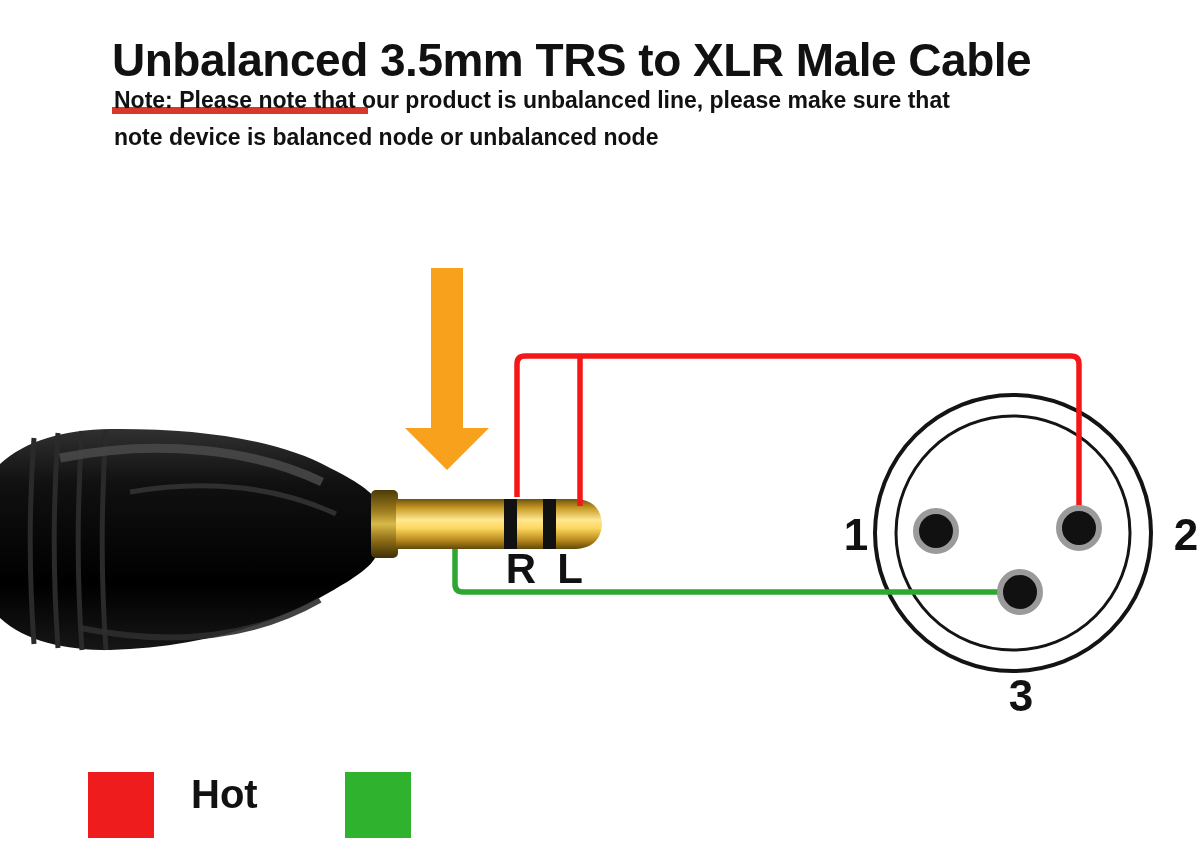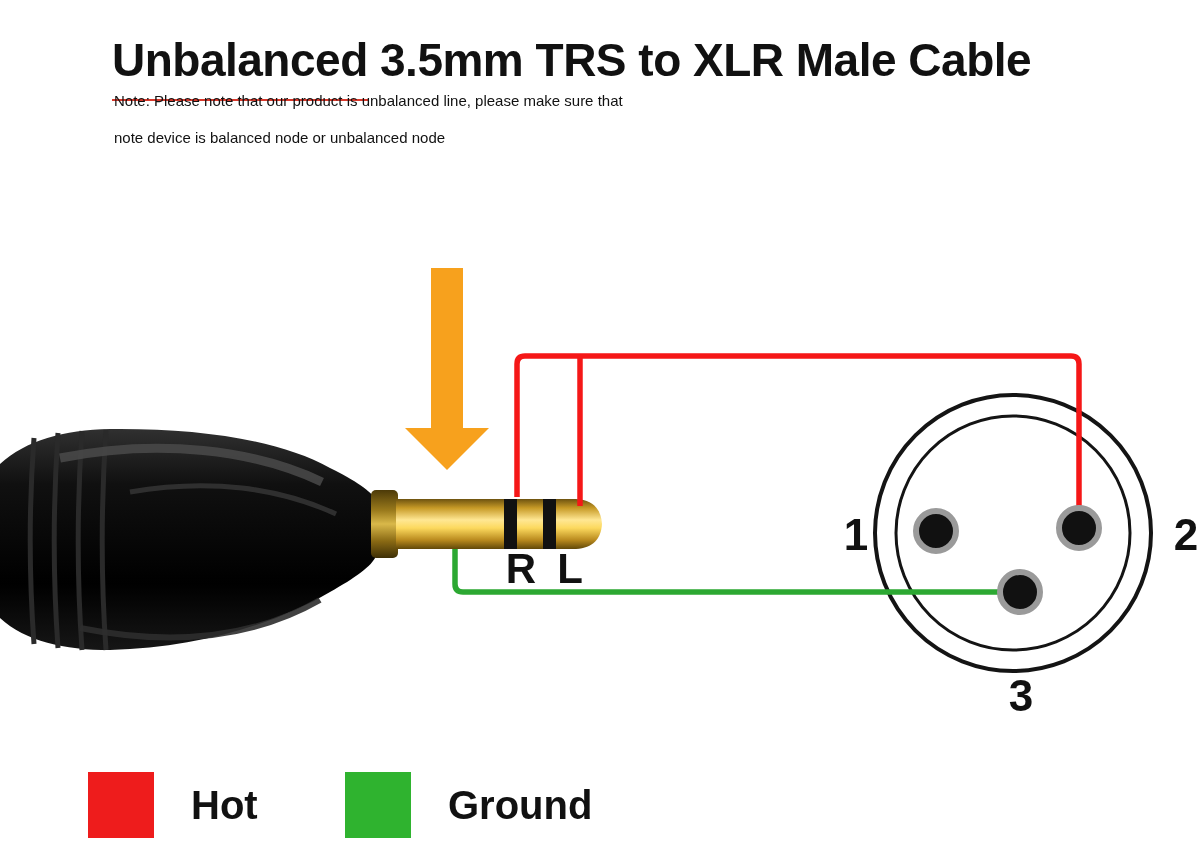--- a/index.html
+++ b/index.html
@@ -11,29 +11,29 @@
     overflow:hidden;
   }
   .diagram-svg{position:absolute;left:0;top:0;width:1200px;height:859px;}
   .title{
     position:absolute;left:112px;top:0;
     font-size:46px;font-weight:700;color:#111;
     letter-spacing:-0.5px;white-space:nowrap;line-height:58px;
   }
   .title-highlight{
     display:inline-block;
-    border-bottom:2px solid #be185d;
-    padding-bottom:10px;
+    border-bottom:7px solid #be185d;
+    padding-bottom:18px;
   }
   .note{
     position:absolute;left:114px;top:82px;
-    font-size:15px;font-weight:400;color:#111;
+    font-size:23px;font-weight:700;color:#111;
     line-height:37px;
   }
-  .legend-item{position:absolute;top:772px;display:flex;align-items:center;}
+  .legend-item{position:absolute;top:772px;display:flex;}
   .legend-hot{left:88px;}
   .legend-ground{left:345px;}
   .legend-swatch{width:66px;height:66px;background:#ccc;}
   .legend-label{margin-left:37px;font-size:40px;font-weight:700;color:#111;}
   .svg-label{font-family:"Liberation Sans",sans-serif;font-weight:700;fill:#111;}
 </style>
 </head>
 <body>
 
 <div class="page">
@@ -122,16 +122,15 @@
     <div>Note: Please note that our product is unbalanced line, please make sure that</div>
     <div>note device is balanced node or unbalanced node</div>
   </div>
 
   <div class="legend-item legend-hot">
     <div class="legend-swatch" style="background: rgb(238, 28, 28);"></div>
     <div class="legend-label">Hot</div>
   </div>
   <div class="legend-item legend-ground">
     <div class="legend-swatch" style="background: rgb(47, 179, 47);"></div>
-    <div class="legend-label">Ground</div>
   </div>
 
 </div>
 
 </body></html>

